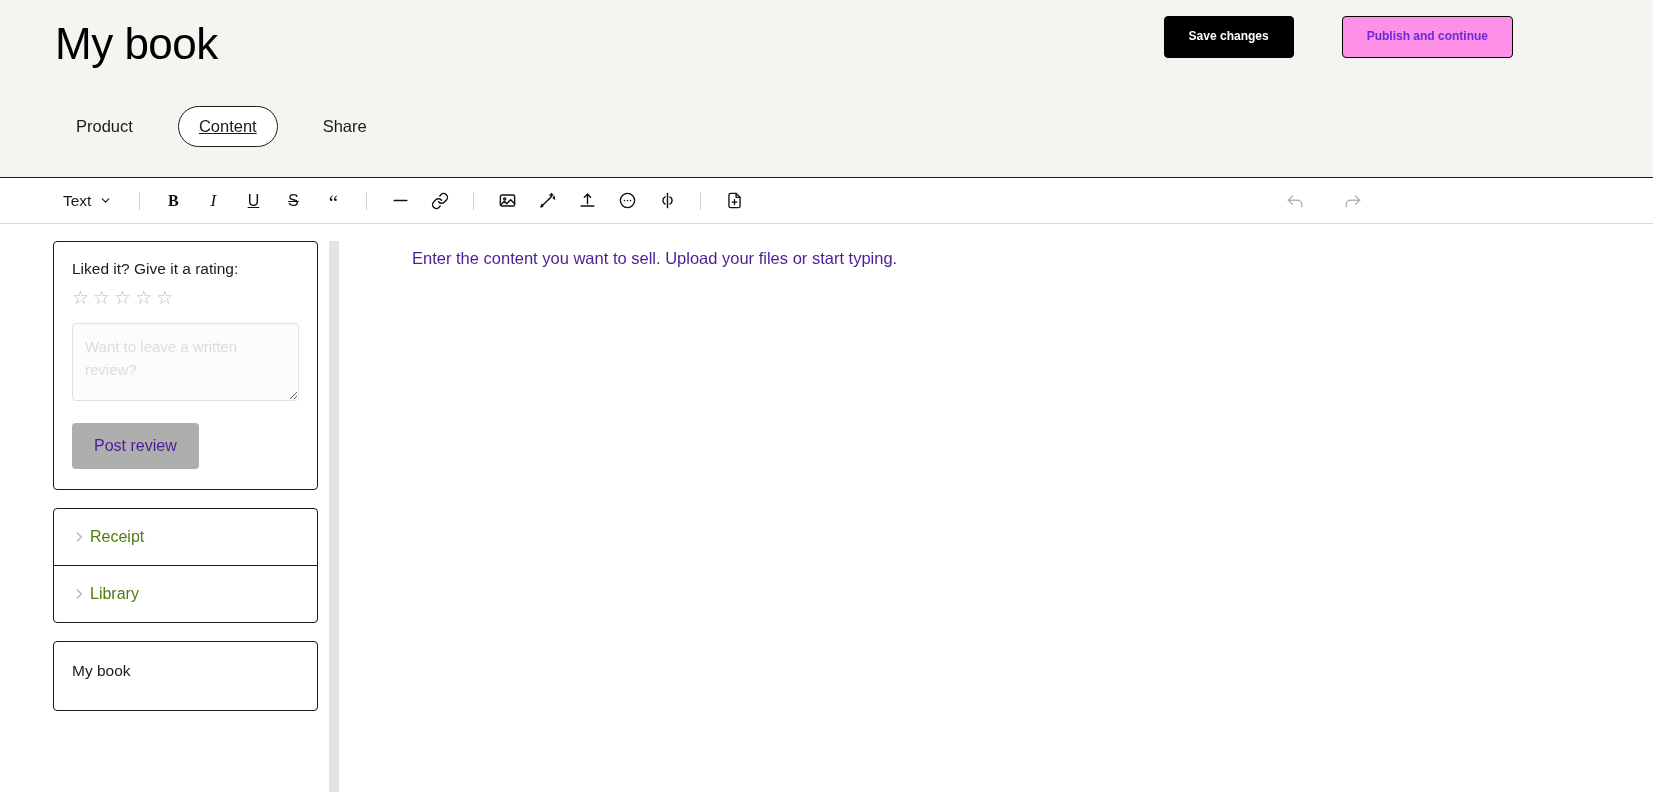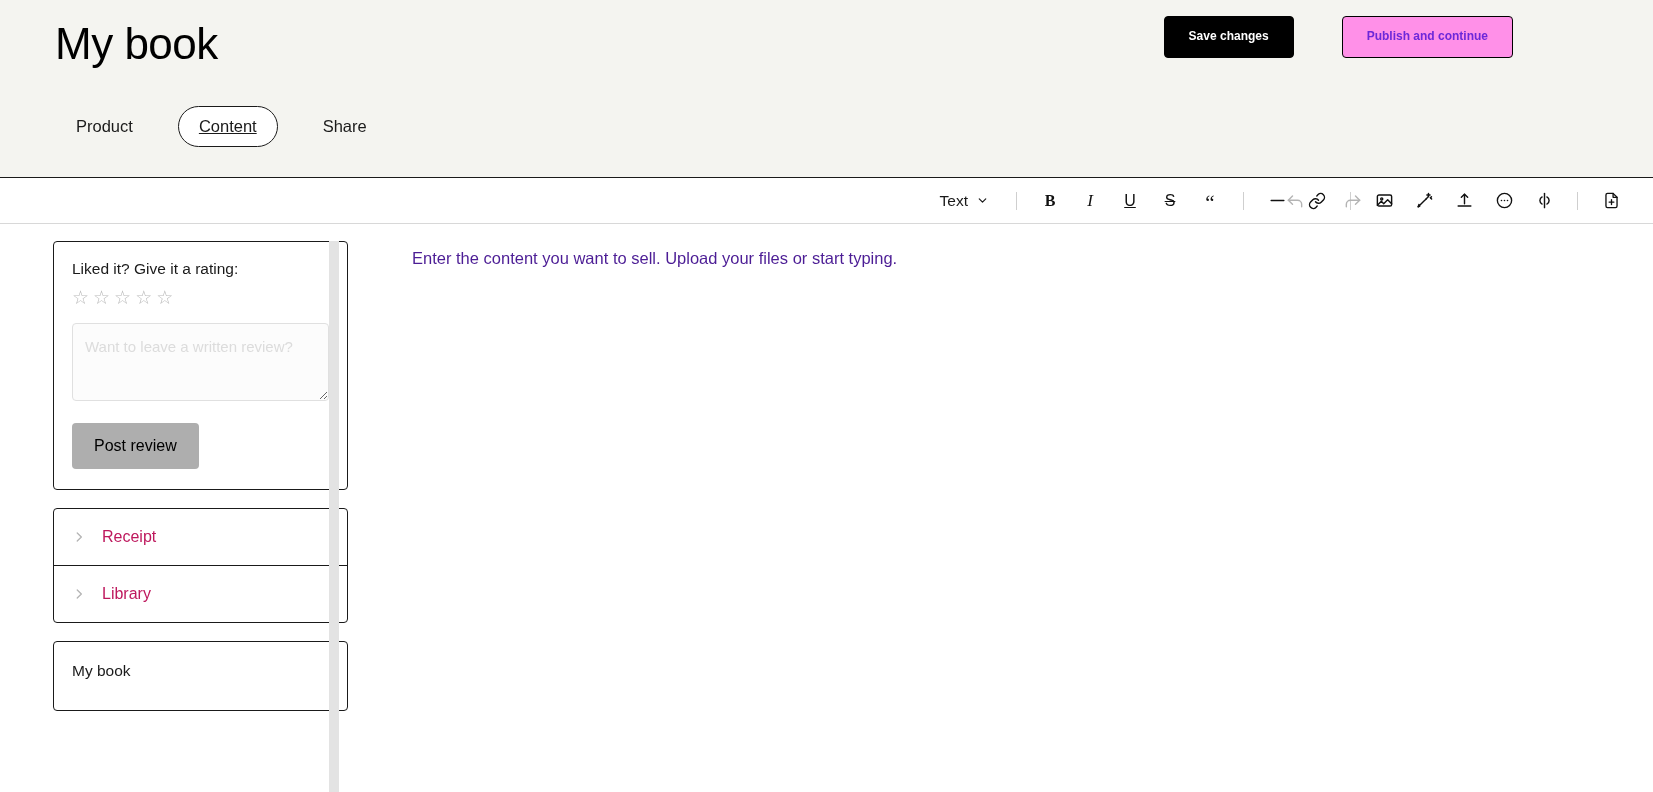--- a/index.html
+++ b/index.html
@@ -89,21 +89,20 @@
 
   
   .toolbar {
     height: 46px;
     background: #ffffff;
     border-bottom: 1px solid #d8d8d8;
     display: flex;
     align-items: center;
     padding: 0 22px 0 52px;
     position: relative;
-    justify-content: flex-end;
   }
   .tb-group { display: flex; align-items: center; }
   .tb-item {
     display: inline-flex;
     align-items: center;
     justify-content: center;
     height: 30px;
     min-width: 30px;
     padding: 0 5px;
     margin: 0 5px;
@@ -150,21 +149,21 @@
     position: relative;
   }
 
   .left-rail {
     width: 338px;
     flex: 0 0 338px;
     position: relative;
     padding: 17px 0 0 53px;
   }
   .rail-scroll {
-    width: 295px;
+    width: 265px;
     display: flex;
     flex-direction: column;
     gap: 18px;
   }
   .card {
     border: 1px solid #1a1a1a;
     border-radius: 4px;
     background: #ffffff;
   }
 
@@ -189,37 +188,37 @@
     background: #fcfcfc;
     resize: vertical;
     outline: none;
     line-height: 1.55;
   }
   .review-textarea::placeholder { color: #dcdcdc; }
 
   .post-review {
     margin-top: 18px;
     background: #aeaeae;
-    color: #000000;
+    color: #4c1d95;
     border: none;
     border-radius: 4px;
     padding: 14px 22px;
     font-size: 16px;
     font-family: "Liberation Sans", sans-serif;
     cursor: default;
     line-height: 1.1;
   }
 
   .accordion-card { overflow: hidden; }
   .accordion-row {
     display: flex;
     align-items: center;
-    gap: 16px;
+    gap: 4px;
     padding: 19px 18px;
-    color: #be185d;
+    color: #4d7c0f;
     font-size: 16px;
     cursor: pointer;
   }
   .accordion-row + .accordion-row { border-top: 1px solid #1a1a1a; }
   .chev { color: #b5b5b5; display: inline-flex; }
 
   .book-card { padding: 20px 18px 22px 18px; min-height: 70px; }
   .book-card-title { font-size: 15.5px; color: #1a1a1a; }
 
   .rail-scrollbar {

